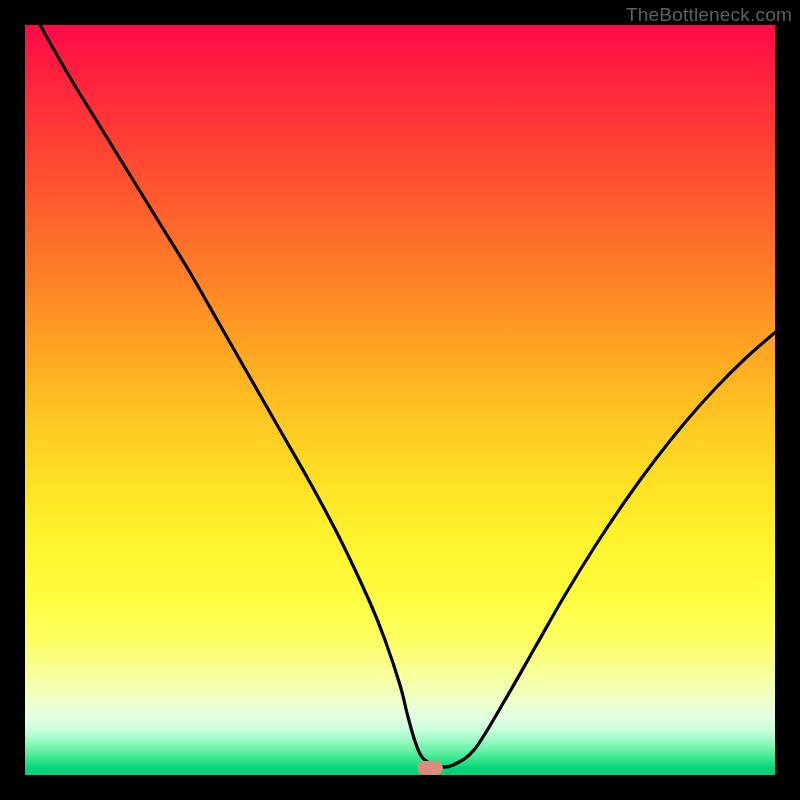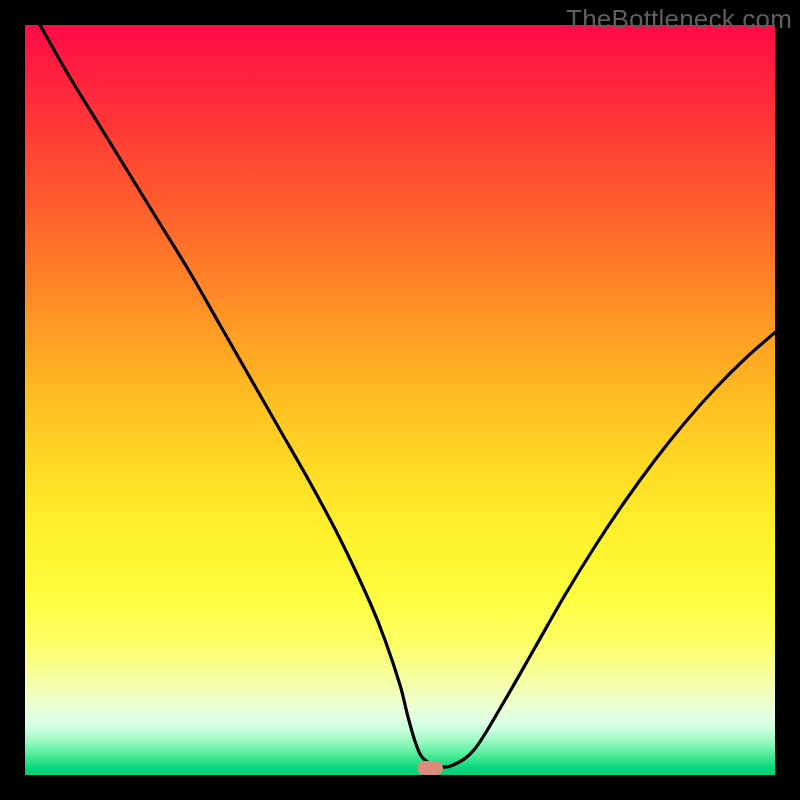--- a/index.html
+++ b/index.html
@@ -56,21 +56,21 @@
     position: absolute;
     inset: 0;
     width: 100%;
     height: 100%;
   }
   .watermark {
     position: absolute;
     top: 4px;
     right: 8px;
     color: #5f5f5f;
-    font-size: 26px;
+    font-size: 19px;
     letter-spacing: 0.2px;
     user-select: none;
   }
   .trough-marker {
     position: absolute;
     width: 26px;
     height: 14px;
     border-radius: 7px;
     background: #d98d7a;
     transform: translate(-50%, -50%);

